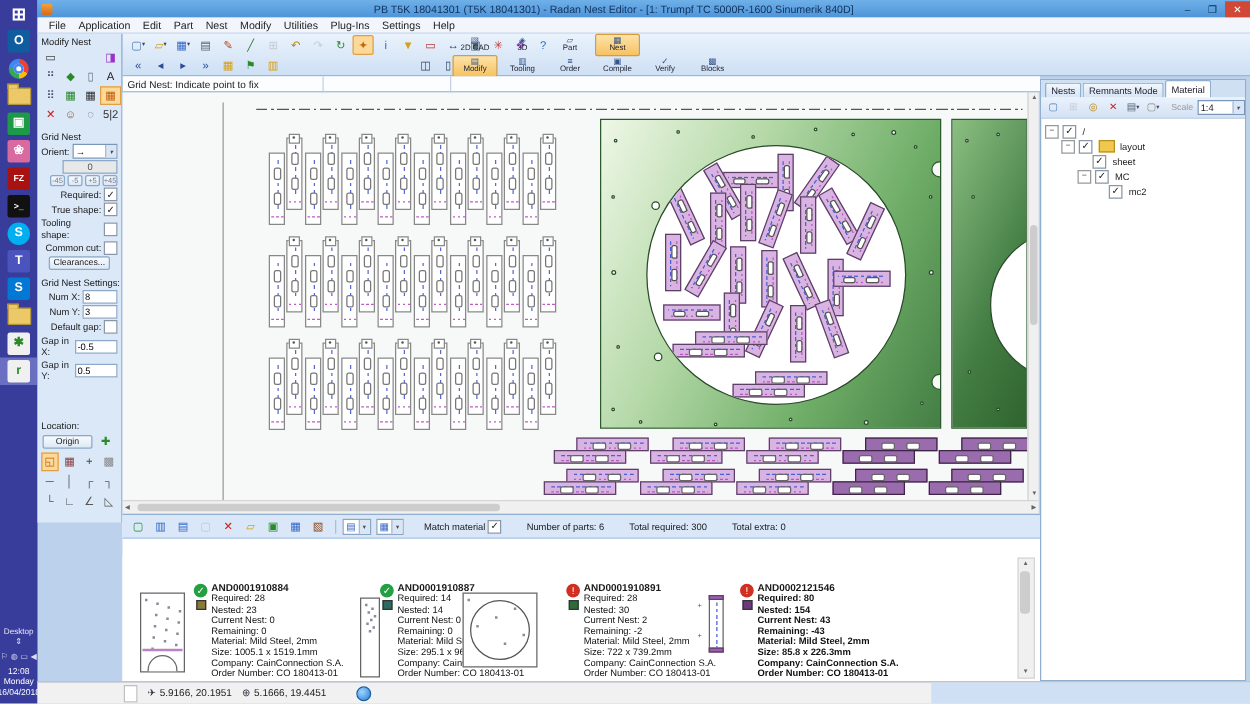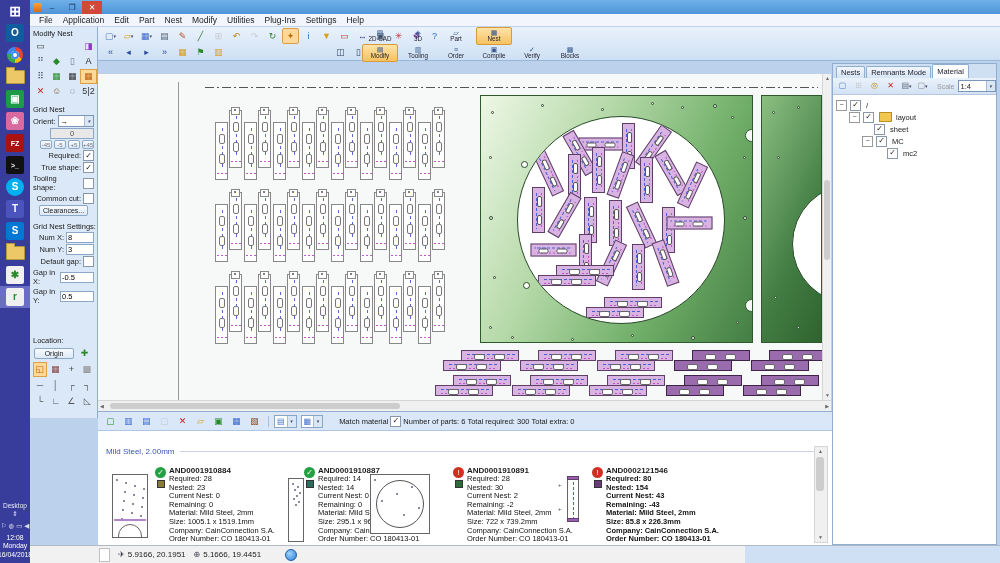--- a/index.html
+++ b/index.html
@@ -118,21 +118,21 @@
   .tlabel{margin-left:2px}
   
   #bottompanel{position:absolute;left:98px;top:411px;width:734px;height:134px;background:#fff;border-top:1px solid #90aed0;box-sizing:border-box}
   #btabs{padding-left:2px}
   #btoolbar{display:flex;align-items:center;height:18px;background:#d9e7f8;border-bottom:1px solid #aec6e4;padding-left:4px;gap:2px}
   #bicons{display:flex;gap:1px}
   .sep{width:1px;height:11px;background:#a8c0dc;margin:0 3px}
   .combo{border:1px solid #8aa6c4;background:#fff;height:11px;display:inline-flex;align-items:center;padding-left:2px;font-size:8px}
   .combo .da{width:8px;height:100%;background:#d9e6f4;border-left:1px solid #a9bcd4;display:inline-flex;align-items:center;justify-content:center;margin-left:2px}
   .mlabel{font-size:7.5px;margin-left:14px}
-  .summ{font-size:7.5px;}
+  .summ{font-size:7.5px;margin-left:18px}
   #plist{position:absolute;left:0;top:32px;right:0;bottom:0;background:#fff;overflow:hidden}
   #grouphdr{display:flex;align-items:center;margin:3px 8px 0 8px;color:#3a55b4;font-size:8px}
   #grouphdr::after{content:"";flex:1;height:1px;background:#c8d4ee;margin-left:6px}
   #cardszone{position:absolute;left:0;top:16px;right:0;bottom:0}
   .thumb{position:absolute;border:1px solid #666;background:#fff;overflow:hidden;box-sizing:border-box}
   .spk{position:absolute;width:1.5px;height:1.5px;background:#8a8a9a}
   .arch{position:absolute;left:50%;bottom:-11px;transform:translateX(-50%);width:22px;height:22px;background:#fff;border:1px solid #666;border-radius:50%}
   .pline{position:absolute;left:1px;right:1px;height:2px;background:#b583c8}
   .bigc{position:absolute;inset:5px;border:1px solid #555;border-radius:50%;background:#fff}
   .smallwrap{position:absolute;border:none;background:none;overflow:visible}
@@ -210,20 +210,21 @@
     <div id="tb-tray"><span style="margin: 0px 1px;">⚐</span><span style="margin: 0px 1px;">◍</span><span style="margin: 0px 1px;">▭</span><span style="margin: 0px 1px;">◀</span></div>
     <div id="tb-clock">
       <div>12:08</div>
       <div>Monday</div>
       <div>16/04/2018</div>
     </div>
   </div>
 
   <div id="titlebar">
     <div id="app-icon"></div>
+    <div id="title-text">PB T5K 18041301 (T5K 18041301) - Radan Nest Editor - [1: Trumpf TC 5000R-1600 Sinumerik 840D]</div>
     <div class="winbtn">–</div>
     <div class="winbtn">❐</div>
     <div class="winbtn close">✕</div>
   </div>
 
   <div id="menubar">
       <span class="menu-item">File</span>
       <span class="menu-item">Application</span>
       <span class="menu-item">Edit</span>
       <span class="menu-item">Part</span>
@@ -309,20 +310,26 @@
           <span class="bi">✓</span>
           <span class="bl">Verify</span>
         </div>
         <div class="bigbtn">
           <span class="bi">▩</span>
           <span class="bl">Blocks</span>
         </div>
       </div>
   </div>
 
+  <div id="promptbar">
+    <span id="promp t-text"></span>
+      <span id="prompt-text">Grid Nest: Indicate point to fix</span>
+    <span class="pdiv" style="left:160px"></span>
+    <span class="pdiv" style="left:262px"></span>
+  </div>
 
   <div id="leftpanel">
     <div class="lp-title">Modify Nest</div>
     <div id="lp-grid">
         <span class="lgi" style="color: rgb(68, 68, 68);">▭</span>
         <div class="lgi blank"></div>
         <div class="lgi blank"></div>
         <span class="lgi" style="color: rgb(153, 51, 204);">◨</span>
         <span class="lgi" style="color: rgb(68, 68, 102);">⠛</span>
         <span class="lgi" style="color: rgb(42, 138, 42);">◆</span>
@@ -693,21 +700,20 @@
             <span class="da">▾</span>
           </span>
         </span>
       <label class="mlabel">Match material</label>
       <span class="cb" id="mm-check">✓</span>
       <span class="summ">Number of parts: 6</span>
       <span class="summ">Total required: 300</span>
       <span class="summ">Total extra: 0</span>
     </div>
     <div id="plist">
-      <div id="grouphdr">Mild Steel, 2.00mm</div>
       <div id="cardszone">
           <div class="thumb" style="width: 36px; height: 64px; left: 14px; top: 14px;">
             <div class="spk" style="left: 3px; top: 4px;"></div>
             <div class="spk" style="left: 12px; top: 7px;"></div>
             <div class="spk" style="left: 21px; top: 10px;"></div>
             <div class="spk" style="left: 30px; top: 13px;"></div>
             <div class="spk" style="left: 11px; top: 16px;"></div>
             <div class="spk" style="left: 20px; top: 19px;"></div>
             <div class="spk" style="left: 29px; top: 22px;"></div>
             <div class="spk" style="left: 10px; top: 25px;"></div>

